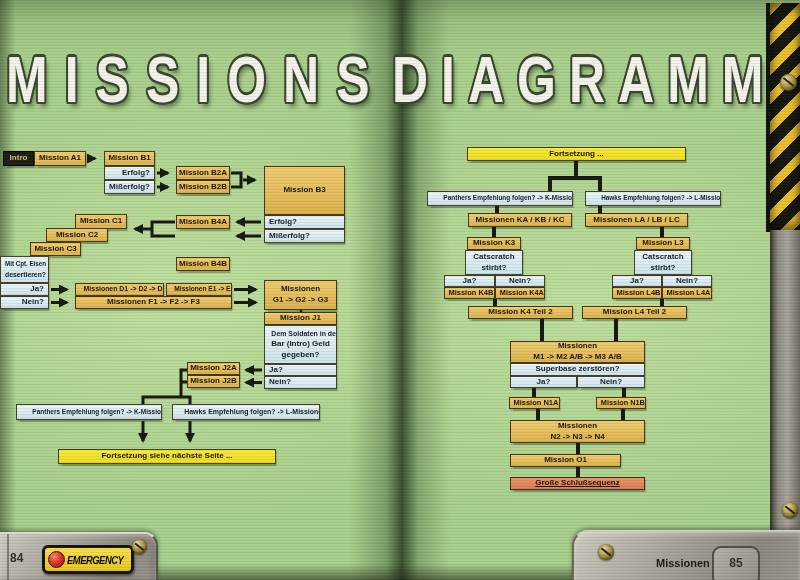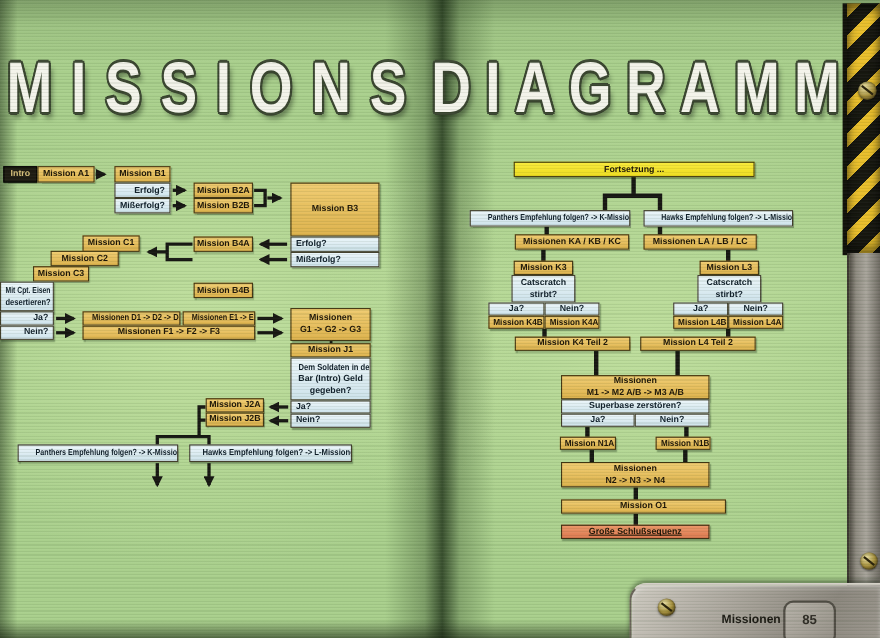--- a/index.html
+++ b/index.html
@@ -242,20 +242,23 @@
       </div>
       <div class="node mission" style="left: 187px; top: 375px; width: 53px; height: 13px;">
         <span>Mission J2B</span>
       </div>
       <div class="node question" style="left: 16px; top: 404px; width: 146px; height: 16px;">
         <span style="transform-origin: center center; transform: scaleX(0.809);">Panthers Empfehlung folgen? -&gt; K-Missionen</span>
       </div>
       <div class="node question" style="left: 172px; top: 404px; width: 148px; height: 16px;">
         <span style="transform-origin: center center; transform: scaleX(0.871);">Hawks Empfehlung folgen? -&gt; L-Missionen</span>
       </div>
+      <div class="node highlight" style="left: 58px; top: 449px; width: 218px; height: 15px;">
+        <span>Fortsetzung siehe nächste Seite ...</span>
+      </div>
       <div class="node highlight" style="left: 467px; top: 147px; width: 219px; height: 14px;">
         <span>Fortsetzung ...</span>
       </div>
       <div class="node question" style="left: 427px; top: 191px; width: 146px; height: 15px;">
         <span style="transform-origin: center center; transform: scaleX(0.809);">Panthers Empfehlung folgen? -&gt; K-Missionen</span>
       </div>
       <div class="node question" style="left: 585px; top: 191px; width: 136px; height: 15px;">
         <span style="transform-origin: center center; transform: scaleX(0.798);">Hawks Empfehlung folgen? -&gt; L-Missionen</span>
       </div>
       <div class="node mission" style="left: 468px; top: 213px; width: 104px; height: 14px;">
@@ -324,35 +327,44 @@
       <div class="node mission" style="left: 509px; top: 397px; width: 51px; height: 12px;">
         <span style="transform-origin: center center; transform: scaleX(0.938);">Mission N1A</span>
       </div>
       <div class="node mission" style="left: 596px; top: 397px; width: 50px; height: 12px;">
         <span style="transform-origin: center center; transform: scaleX(0.917);">Mission N1B</span>
       </div>
       <div class="node mission" style="left: 510px; top: 420px; width: 135px; height: 23px;">
         <span>Missionen</span>
         <span>N2 -&gt; N3 -&gt; N4</span>
       </div>
-      <div class="node mission" style="left: 510px; top: 454px; width: 150px; height: 13px;">
+      <div class="node mission" style="left: 510px; top: 454px; width: 111px; height: 13px;">
         <span>Mission O1</span>
       </div>
       <div class="node end" style="left: 510px; top: 477px; width: 135px; height: 13px; text-decoration: underline;">
         <span>Große Schlußsequenz</span>
       </div>
     </div>
 
   <div class="hazard">
     <div class="screw"></div>
   </div>
   <div class="metal-strip">
     <div class="screw"></div>
   </div>
 
+  <div class="plate plate-left">
+    <div class="plate-seam"></div>
+    <span class="pagenum">84</span>
+    <div class="emergency">
+      <span class="em-light"></span>
+      <span class="em-text">EMERGENCY</span>
+    </div>
+    <div class="screw"></div>
+  </div>
 
   <div class="plate plate-right">
     <div class="screw"></div>
     <span class="footer-label">Missionen</span>
     <div class="pagenum-slot">
       <span class="pagenum">85</span>
     </div>
   </div>
 
   <div class="texture"></div>

